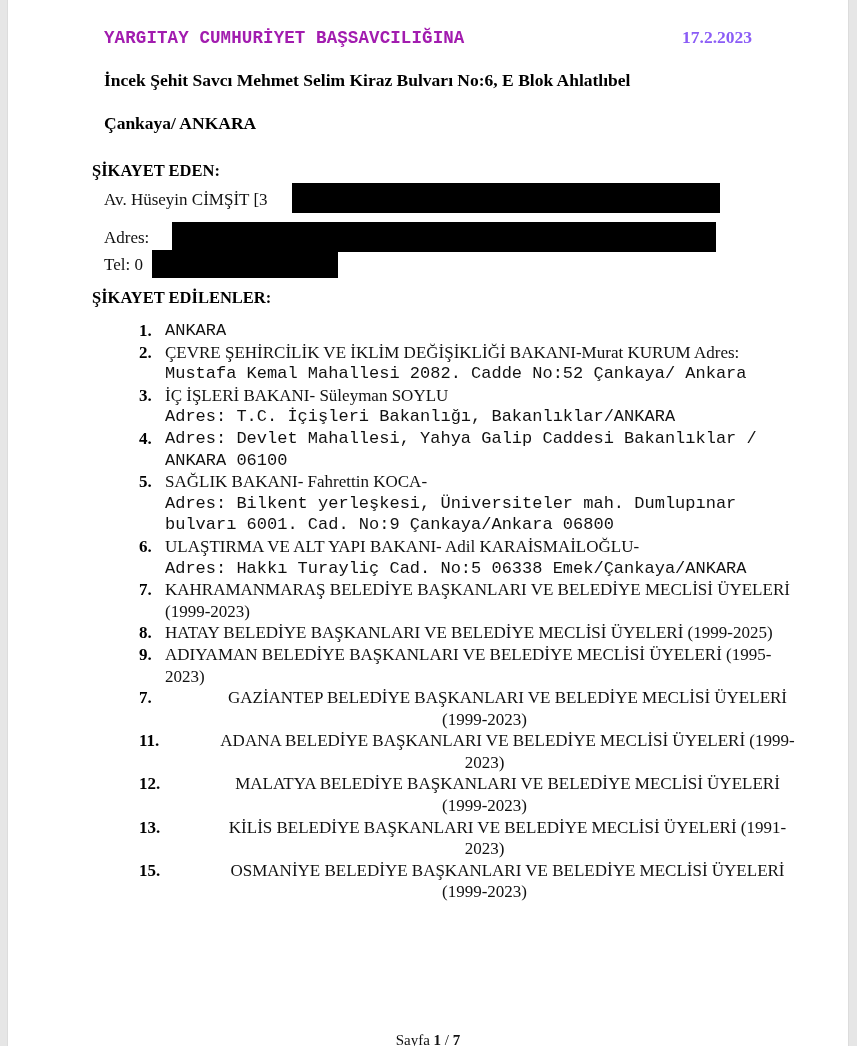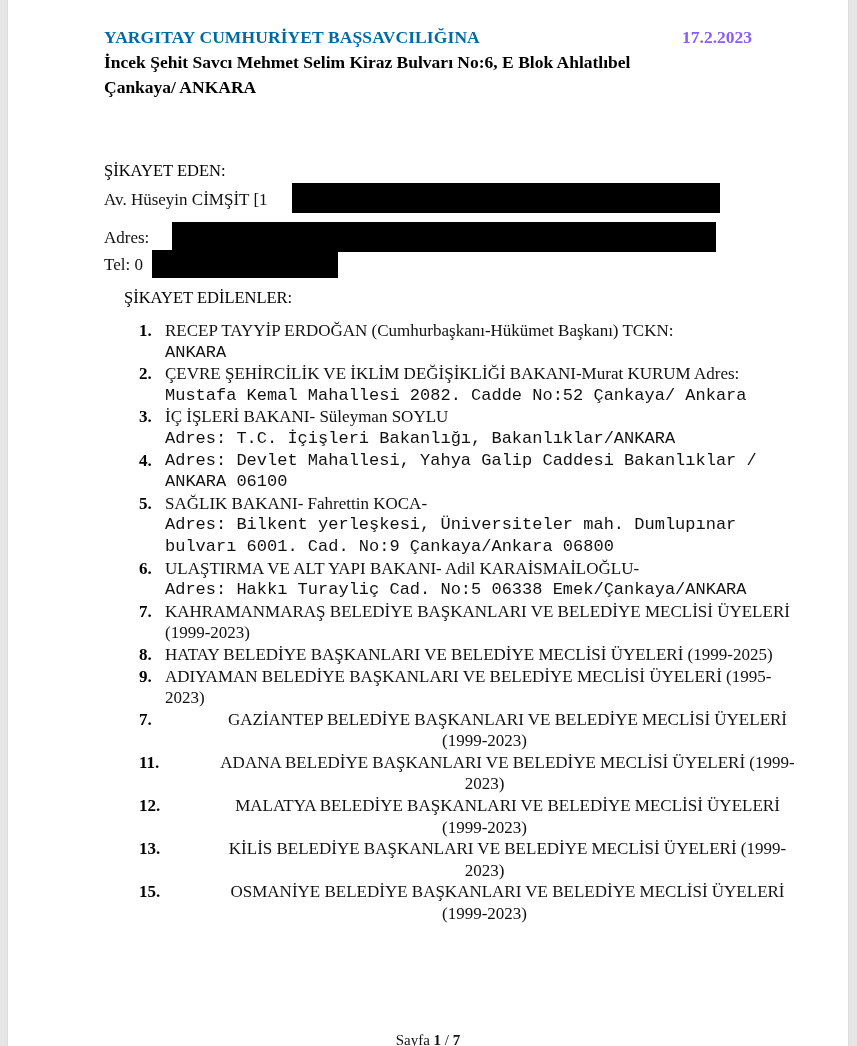--- a/index.html
+++ b/index.html
@@ -51,47 +51,48 @@
   .header-row {
     display: flex;
     justify-content: space-between;
     align-items: baseline;
     white-space: nowrap;
   }
   .hdr-title {
     font-weight: bold;
     font-size: 17.5px;
     letter-spacing: 0.1px;
-    color: #0369a1;
+    color: #a21caf;
+    font-family: Liberation Mono, monospace;
   }
   .hdr-date {
     font-weight: bold;
     font-size: 17.5px;
     color: #8b5cf6;
   }
   .hdr-line {
     font-weight: bold;
     font-size: 17.5px;
     color: #000;
-    margin-top: 4px;
+    margin-top: 22px;
     white-space: nowrap;
   }
 
   
   .sec-heading {
     position: absolute;
-    left: 96px;
-    font-weight: normal;
+    left: 84px;
+    font-weight: bold;
     font-size: 16.5px;
     color: #000;
     white-space: nowrap;
     text-align: center;
   }
   #h-sikayet-eden { top: 161px; }
-  #h-sikayet-edilenler { top: 288px; margin-left: 20px; }
+  #h-sikayet-edilenler { top: 288px; }
 
   .field-line {
     position: absolute;
     left: 96px;
     font-size: 17px;
     color: #111;
     white-space: nowrap;
   }
   #f-name  { top: 190px; }
   #f-adres { top: 228px; }
@@ -169,36 +170,35 @@
         <div class="header-row">
           <span class="hdr-title">YARGITAY CUMHURİYET BAŞSAVCILIĞINA</span>
           <span class="hdr-date">17.2.2023</span>
         </div>
         <div class="hdr-line">İncek Şehit Savcı Mehmet Selim Kiraz Bulvarı No:6, E Blok Ahlatlıbel</div>
         <div class="hdr-line">Çankaya/ ANKARA</div>
       </div>
 
       <div class="sec-heading" id="h-sikayet-eden">ŞİKAYET EDEN:</div>
 
-      <div class="field-line" id="f-name">Av. Hüseyin CİMŞİT [1</div>
+      <div class="field-line" id="f-name">Av. Hüseyin CİMŞİT [3</div>
 
       <div class="field-line" id="f-adres">Adres:</div>
 
       <div class="field-line" id="f-tel">Tel: 0</div>
 
       <div class="redaction" id="redact-1"></div>
       <div class="redaction" id="redact-2"></div>
       <div class="redaction" id="redact-3"></div>
 
       <div class="sec-heading" id="h-sikayet-edilenler">ŞİKAYET EDİLENLER:</div>
 
       <ol class="defendant-list" id="defendant-list">
           <li class="def-item">
             <span class="def-num">1.</span>
-            <span class="def-text def-text-first">RECEP TAYYİP ERDOĞAN (Cumhurbaşkanı-Hükümet Başkanı) TCKN:</span>
             <span class="def-sub">ANKARA</span>
           </li>
           <li class="def-item">
             <span class="def-num">2.</span>
             <span class="def-text def-text-first">ÇEVRE ŞEHİRCİLİK VE İKLİM DEĞİŞİKLİĞİ BAKANI-Murat KURUM Adres:</span>
             <span class="def-sub">Mustafa Kemal Mahallesi 2082. Cadde No:52 Çankaya/ Ankara</span>
           </li>
           <li class="def-item">
             <span class="def-num">3.</span>
             <span class="def-text def-text-first">İÇ İŞLERİ BAKANI- Süleyman SOYLU</span>
@@ -226,21 +226,21 @@
             <span class="def-num">8.</span>
             <span class="def-text def-text-first">HATAY BELEDİYE BAŞKANLARI VE BELEDİYE MECLİSİ ÜYELERİ (1999-2025)</span>
           </li>
           <li class="def-item">
             <span class="def-num">9.</span>
             <span class="def-text def-text-first">ADIYAMAN BELEDİYE BAŞKANLARI VE BELEDİYE MECLİSİ ÜYELERİ (1995-2023)</span>
           </li>
           <li class="def-item wide"><span class="def-num">7.</span><span class="def-text def-text-first">GAZİANTEP BELEDİYE BAŞKANLARI VE BELEDİYE MECLİSİ ÜYELERİ (1999-2023)</span></li>
           <li class="def-item wide"><span class="def-num">11.</span><span class="def-text def-text-first">ADANA BELEDİYE BAŞKANLARI VE BELEDİYE MECLİSİ ÜYELERİ (1999-2023)</span></li>
           <li class="def-item wide"><span class="def-num">12.</span><span class="def-text def-text-first">MALATYA BELEDİYE BAŞKANLARI VE BELEDİYE MECLİSİ ÜYELERİ (1999-2023)</span></li>
-          <li class="def-item wide"><span class="def-num">13.</span><span class="def-text def-text-first">KİLİS BELEDİYE BAŞKANLARI VE BELEDİYE MECLİSİ ÜYELERİ (1999-2023)</span></li>
+          <li class="def-item wide"><span class="def-num">13.</span><span class="def-text def-text-first">KİLİS BELEDİYE BAŞKANLARI VE BELEDİYE MECLİSİ ÜYELERİ (1991-2023)</span></li>
           <li class="def-item wide"><span class="def-num">15.</span><span class="def-text def-text-first">OSMANİYE BELEDİYE BAŞKANLARI VE BELEDİYE MECLİSİ ÜYELERİ (1999-2023)</span></li>
         </ol>
 
       <div class="page-footer">
         <span>Sayfa</span>
         <span class="pf-strong">1</span>
         <span>/</span>
         <span class="pf-strong">7</span>
       </div>
 

